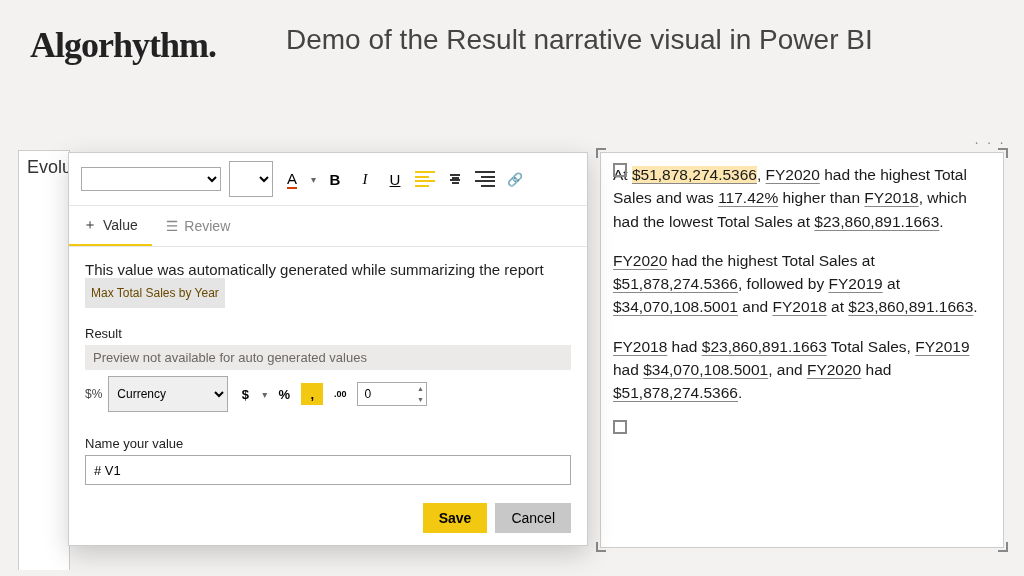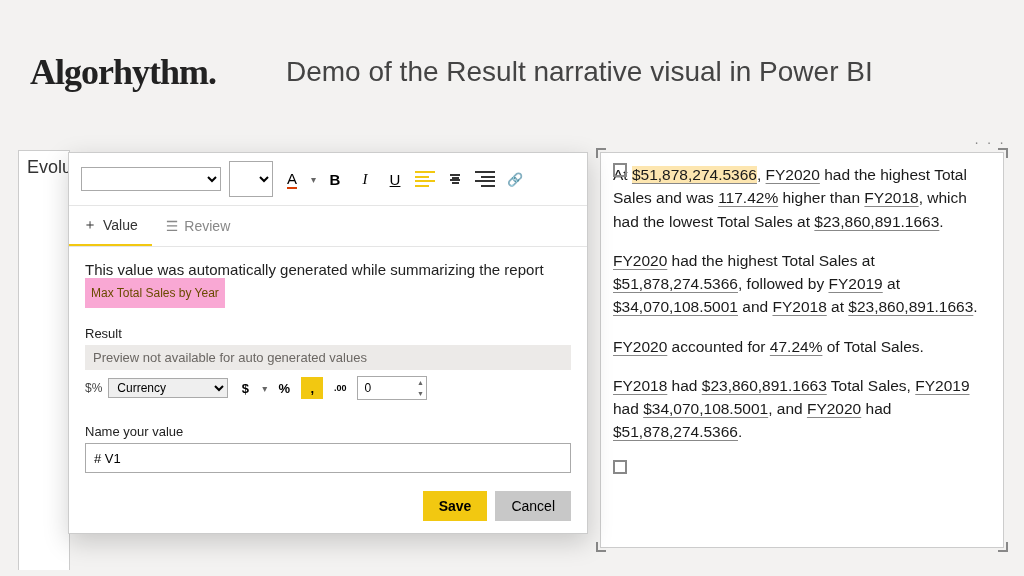--- a/index.html
+++ b/index.html
@@ -1,17 +1,17 @@
 <!DOCTYPE html>
 <html><head>
 <meta charset="utf-8">
 <style>
   *{box-sizing:border-box;margin:0;padding:0}
   html,body{width:1024px;height:576px;font-family:'Segoe UI',Arial,sans-serif;background:#f3f2f1;overflow:hidden}
-  .header{display:flex;align-items:center;padding:24px 47px 10px 30px;height:130px}
+  .header{display:flex;padding:24px 47px 10px 30px;height:130px}
   .logo{font-family:Georgia,serif;font-size:36px;font-weight:700;letter-spacing:-1px;color:#222}
   .title{font-size:28px;font-weight:300;color:#444;margin-left:70px;flex:1}
   .brand{display:flex;flex-direction:column;align-items:flex-end;gap:4px}
   .bars{display:flex;align-items:flex-end;gap:3px;height:44px;margin-bottom:6px}
   .bars span{display:block;width:14px}
   .b1{height:14px;background:#f2c811}.b2{height:28px;background:#f2c811}.b3{height:42px;background:#f2c811}
   .brand-row{display:flex;align-items:center;gap:6px;font-size:13px;color:#555}
   .ms-logo{display:grid;grid-template-columns:8px 8px;grid-template-rows:8px 8px;gap:2px}
   .ms-logo span:nth-child(1){background:#f25022}.ms-logo span:nth-child(2){background:#7fba00}
   .ms-logo span:nth-child(3){background:#00a4ef}.ms-logo span:nth-child(4){background:#ffb900}
@@ -31,26 +31,26 @@
   .align.active span{background:#f2c811}
   .link{font-size:13px;color:#555}
 
   .tabs{display:flex;border-bottom:1px solid #e5e5e5}
   .tab{display:flex;align-items:center;gap:6px;padding:10px 14px;font-size:14px;color:#888;cursor:pointer}
   .tab.active{border-bottom:2px solid #f2c811;color:#333}
   .tab-ico{font-size:14px}
 
   .panel-body{padding:14px 16px 12px 16px}
   .msg{font-size:15px;color:#222;}
-  .tag{display:inline-block;background:#f9a8d4;color:#6a4a00;font-size:12px;padding:8px 6px}
+  .tag{display:inline-block;background:#e5e5e5;color:#6a4a00;font-size:12px;padding:8px 6px}
   .label{font-size:13px;color:#222;margin-top:18px;margin-bottom:4px}
   .preview{background:#eceae8;padding:5px 8px;font-size:13px;color:#6b6763}
   .fmt-row{display:flex;align-items:center;gap:6px;padding:6px 0}
   .fmt-ico{font-size:12px;color:#444}
-  .fmt-row select{height:20px;width:120px;border:1px solid #aaa;font-size:12px;padding:0 4px}
+  .fmt-row select{height:36px;width:120px;border:1px solid #aaa;font-size:12px;padding:0 4px}
   .chip{display:inline-flex;align-items:center;justify-content:center;width:22px;height:22px;font-size:13px;font-weight:700;cursor:pointer}
   .chip.active{background:#f2c811}
   .spin{display:inline-flex;border:1px solid #aaa;height:24px}
   .spin input{width:56px;border:none;padding:0 6px;font-size:12px}
   .spin .arrows{display:flex;flex-direction:column;width:12px}
   .spin .arrows span{flex:1;display:flex;align-items:center;justify-content:center;font-size:7px;color:#666}
 
   .name-in{width:100%;height:30px;border:1px solid #aaa;padding:0 8px;font-size:13px}
   .actions{display:flex;justify-content:flex-end;gap:8px;margin-top:18px}
   .btn{height:30px;padding:0 16px;border:none;font-size:14px;cursor:pointer}
@@ -169,18 +169,15 @@
     <span class="c cnr tr"></span>
     <span class="c cnr bl"></span>
     <span class="c cnr br"></span>
   <p>
     <span class="seg">At </span><span class="seg u hl">$51,878,274.5366</span><span class="seg">, </span><span class="seg u">FY2020</span><span class="seg"> had the highest Total Sales and was </span><span class="seg u">117.42%</span><span class="seg"> higher than </span><span class="seg u">FY2018</span><span class="seg">, which had the lowest Total Sales at </span><span class="seg u">$23,860,891.1663</span><span class="seg">.</span>
   </p>
   <p>
     <span class="seg u">FY2020</span><span class="seg"> had the highest Total Sales at </span><span class="seg u">$51,878,274.5366</span><span class="seg">, followed by </span><span class="seg u">FY2019</span><span class="seg"> at </span><span class="seg u">$34,070,108.5001</span><span class="seg"> and </span><span class="seg u">FY2018</span><span class="seg"> at </span><span class="seg u">$23,860,891.1663</span><span class="seg">.</span>
   </p>
   <p>
-    <span class="seg u">FY2020</span><span class="seg"> accounted for </span><span class="seg u">47.24%</span><span class="seg"> of Total Sales.</span>
-  </p>
-  <p>
     <span class="seg u">FY2018</span><span class="seg"> had </span><span class="seg u">$23,860,891.1663</span><span class="seg"> Total Sales, </span><span class="seg u">FY2019</span><span class="seg"> had </span><span class="seg u">$34,070,108.5001</span><span class="seg">, and </span><span class="seg u">FY2020</span><span class="seg"> had </span><span class="seg u">$51,878,274.5366</span><span class="seg">.</span>
   </p>
 </div>
 
 </body></html>

